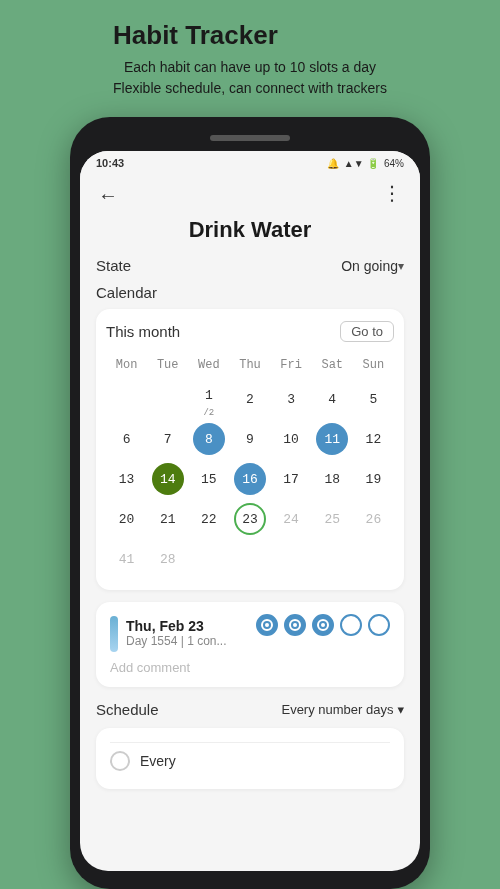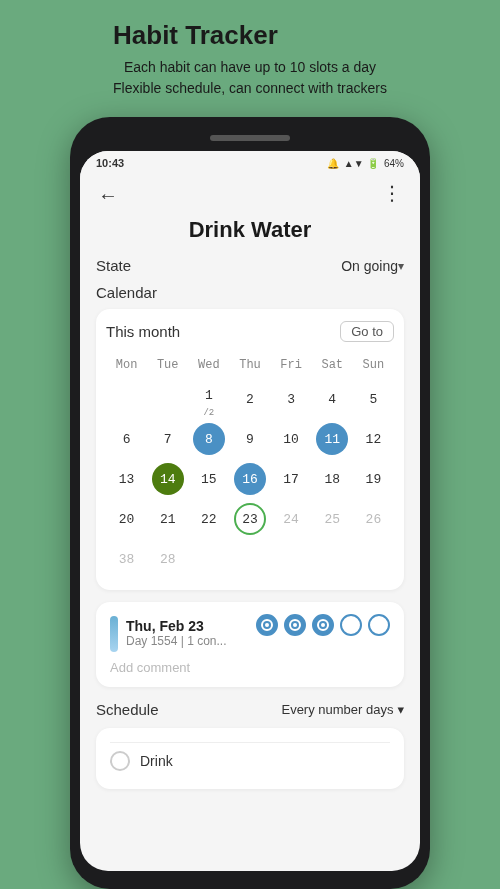--- a/index.html
+++ b/index.html
@@ -449,21 +449,21 @@
             <div class="cal-cell gray">
                 <div class="day-circle">25</div>
               </div>
             <div class="cal-cell gray">
                 <div class="day-circle">26</div>
               </div>
           </div>
 
           <div class="cal-row">
             <div class="cal-cell gray">
-                <div class="day-circle">38</div>
+                <div class="day-circle">41</div>
               </div>
             <div class="cal-cell gray">
                 <div class="day-circle">28</div>
               </div>
             <div class="cal-cell"></div>
             <div class="cal-cell"></div>
             <div class="cal-cell"></div>
             <div class="cal-cell"></div>
             <div class="cal-cell"></div>
           </div>
@@ -510,18 +510,18 @@
         <div class="schedule-value">
           <span>Every number days</span>
           <span>▾</span>
         </div>
       </div>
 
       <div class="schedule-card">
         <hr class="divider-line">
         <div class="schedule-option">
           <div class="radio-outer empty-radio"></div>
-          <span>Drink</span>
+          <span>Every</span>
         </div>
       </div>
     </div>
   </div>
 </div>
 
 </body></html>

